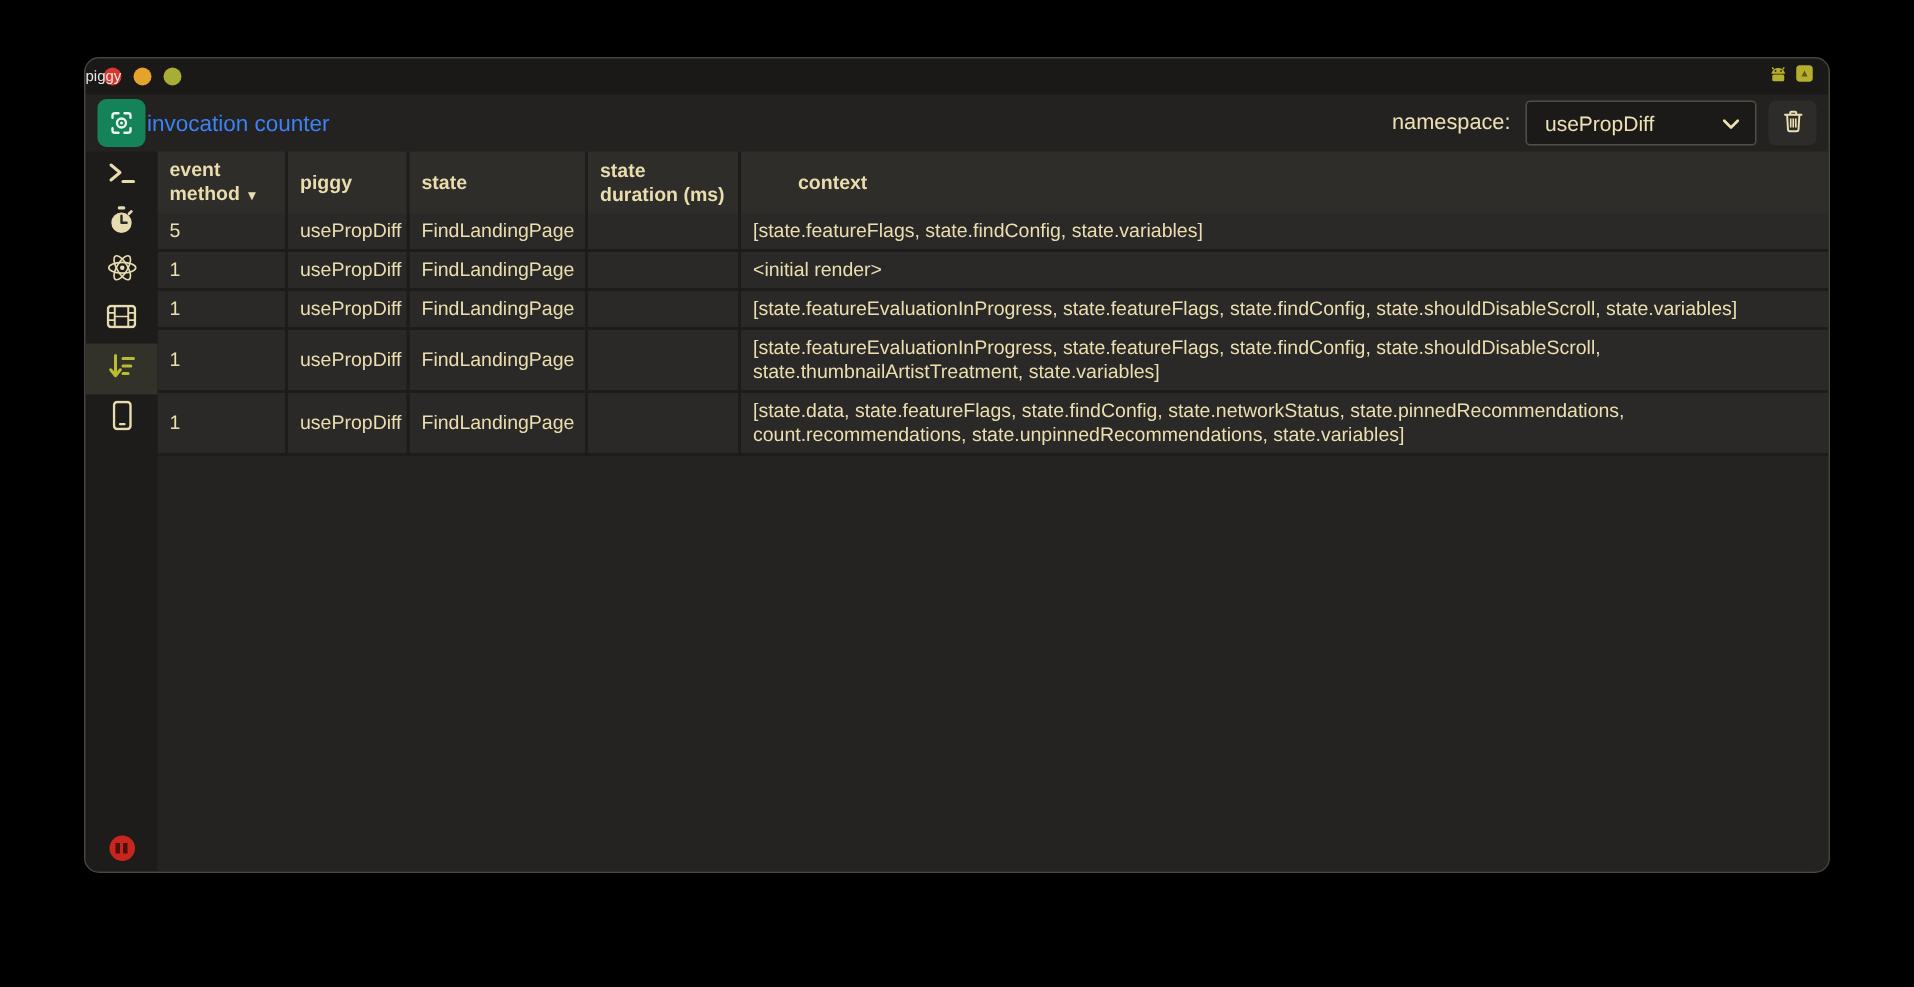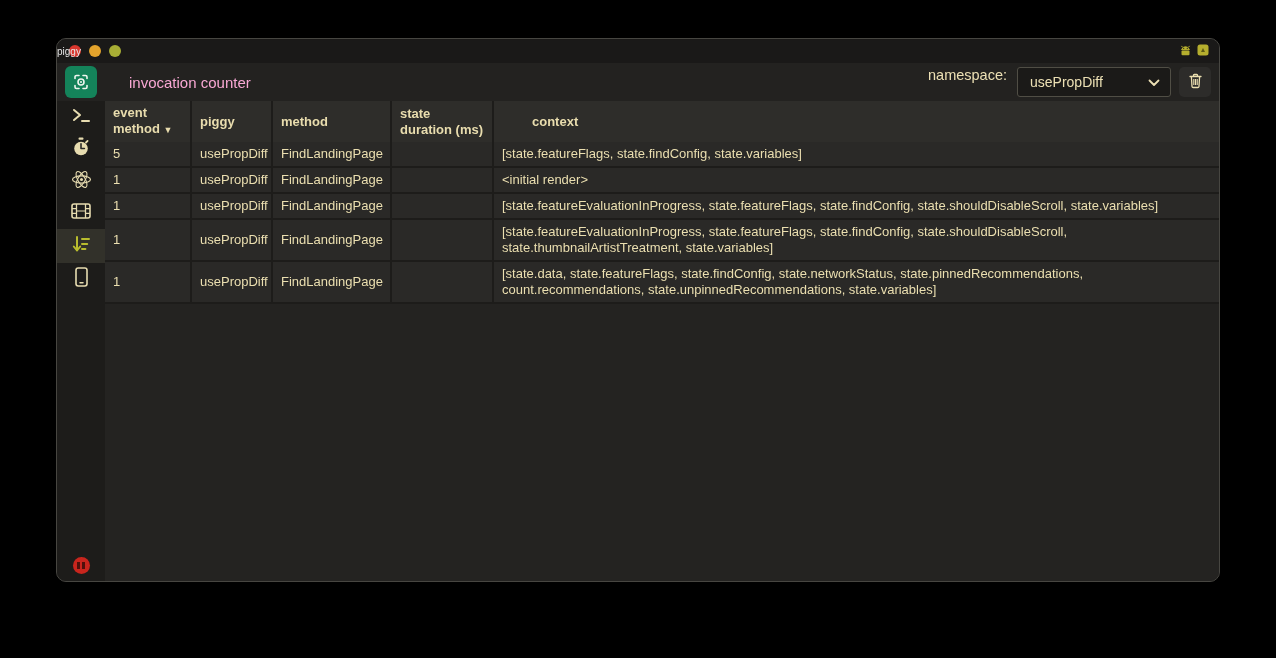--- a/index.html
+++ b/index.html
@@ -20,22 +20,22 @@
   .light { width:12px; height:12px; border-radius:50%; cursor:default; }
   .win-title { position:absolute; left:0; right:0; text-align:left;
     color:#e5e5e5; font-size:10px; pointer-events:none; }
   .tb-icons { margin-left:auto; margin-right:10px; display:flex; gap:5px; align-items:center; z-index:2; }
 
   
   .app-header { height:38px; background:#232220; display:flex; align-items:center;
     padding:0 8px; flex:0 0 auto; }
   .logo { width:32px; height:32px; border-radius:6px; background:#14835a;
     display:flex; align-items:center; justify-content:center; flex:0 0 auto; }
-  .app-title { color:#f9a8d4; font-size:15px; margin-left:32px; }
-  .header-right { margin-left:auto; display:flex; gap:8px; }
+  .app-title { color:#3b82f6; font-size:15px; margin-left:1px; }
+  .header-right { margin-left:auto; display:flex; align-items:center; gap:8px; }
   .ns-label { color:#ece0b4; font-size:14.5px; margin-right:2px; }
   .ns-select { width:154px; height:30px; background:#1b1a18; border:1px solid #504e45;
     border-radius:3px; display:flex; align-items:center; padding:0 10px 0 12px;
     color:#ece0b4; font-size:14px; cursor:pointer; }
   .ns-select .chev { margin-left:auto; }
   .trash-btn { width:32px; height:30px; background:#2d2c2a; border:none; border-radius:5px;
     display:flex; align-items:center; justify-content:center; cursor:pointer; }
 
   
   .body-row { flex:1; display:flex; min-height:0; }
@@ -201,21 +201,21 @@
           <col class="c-count">
             <col class="c-module">
             <col class="c-method">
             <col class="c-duration">
             <col>
         </colgroup>
         <thead>
           <tr>
             <th><span>event method</span> <span class="sort-arrow">▼</span></th>
             <th><span>piggy</span></th>
-            <th><span>method</span></th>
+            <th><span>state</span></th>
             <th><span>state duration (ms)</span></th>
             <th><span>context</span></th>
           </tr>
         </thead>
         <tbody>
           <tr>
             <td>5</td>
             <td>usePropDiff</td>
             <td>FindLandingPage</td>
             <td></td>

